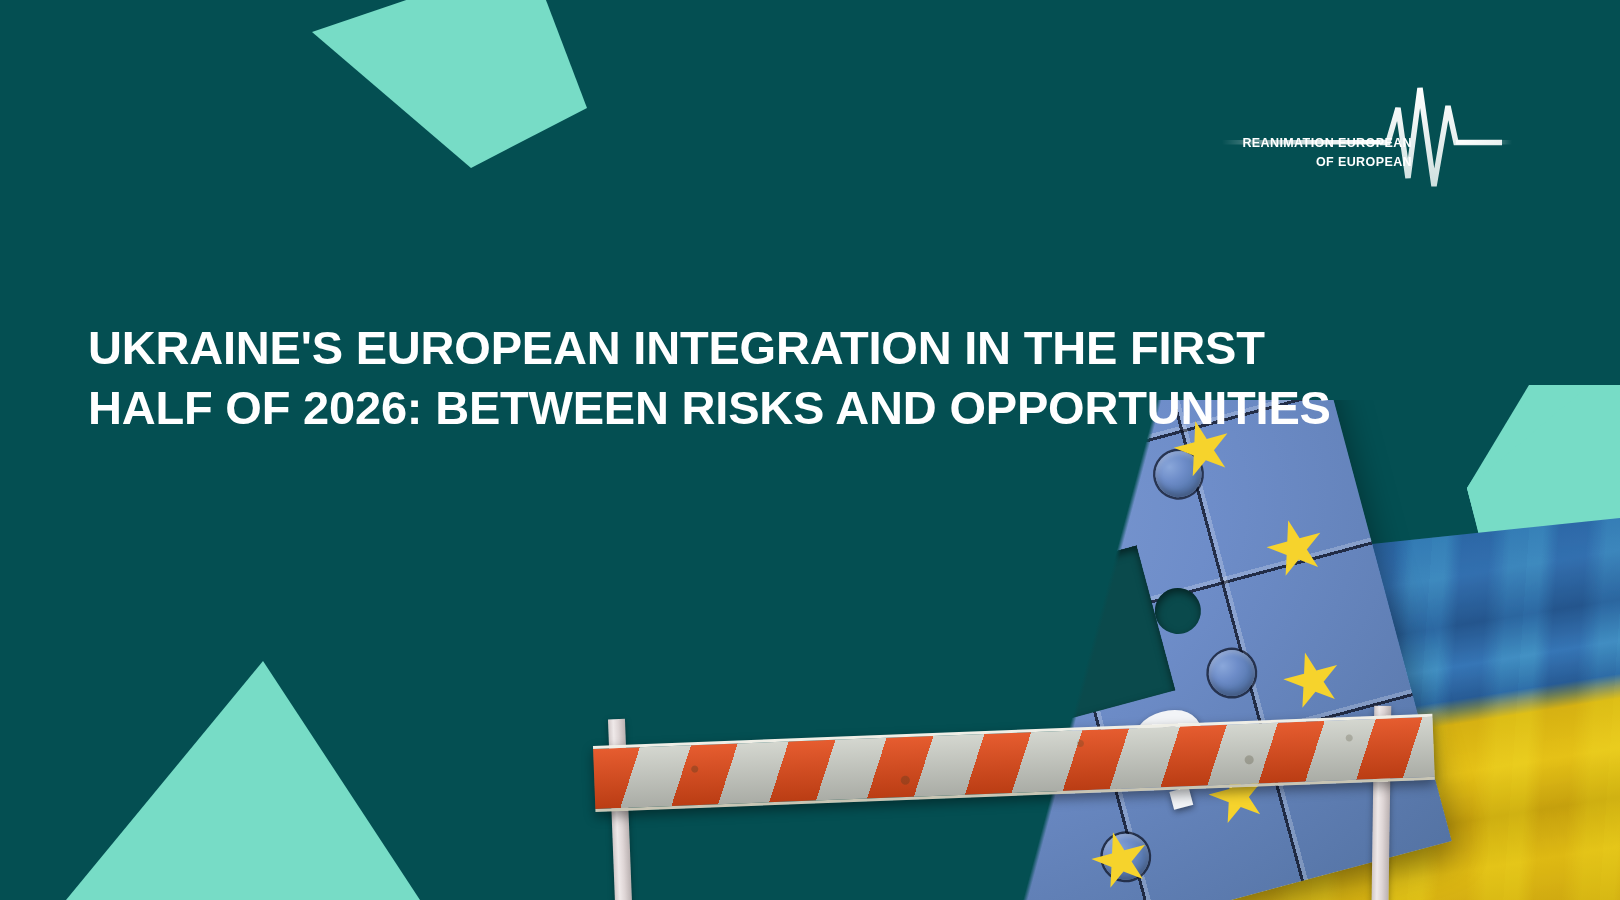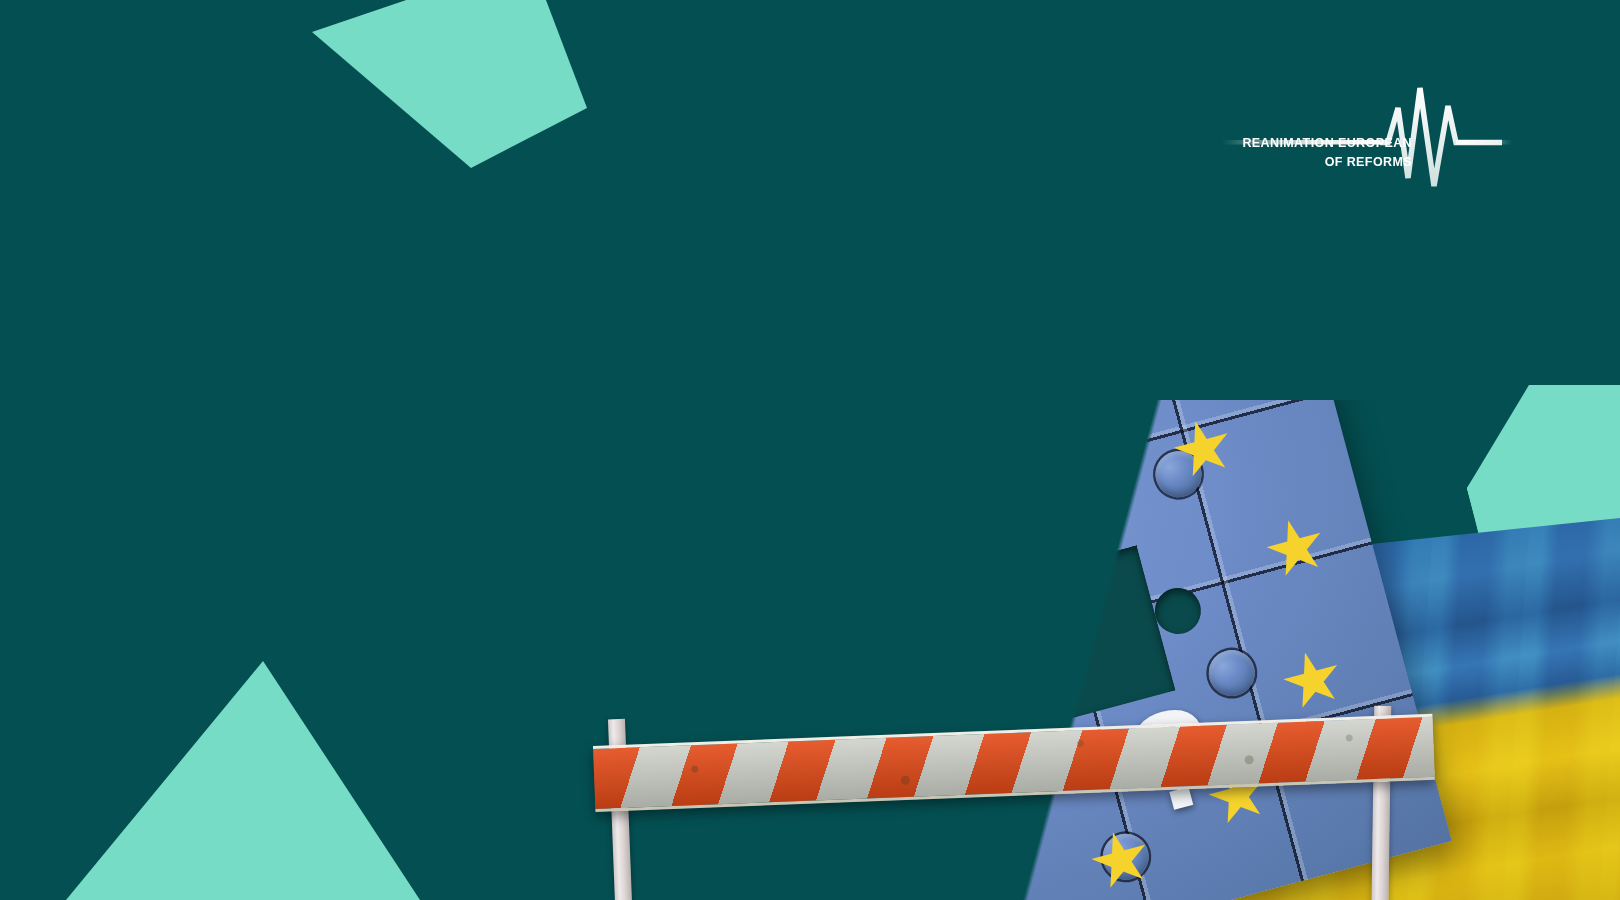--- a/index.html
+++ b/index.html
@@ -268,20 +268,21 @@
 
     <div id="photo-mask"></div>
 
     <div id="barrier">
       <div class="post" id="post-left"></div>
       <div class="post" id="post-right"></div>
       <div id="barrier-plank"></div>
     </div>
   </div>
 
+  <h1 id="title">UKRAINE'S EUROPEAN INTEGRATION IN THE FIRST HALF OF 2026: BETWEEN RISKS AND OPPORTUNITIES</h1>
 
   <div id="logo">
     <svg id="logo-pulse" viewBox="0 0 300 105" aria-hidden="true">
       <defs>
         <linearGradient id="fadeL" x1="0" y1="0" x2="1" y2="0">
           <stop offset="0" stop-color="#ffffff" stop-opacity="0"></stop>
           <stop offset="0.55" stop-color="#ffffff" stop-opacity="0.85"></stop>
           <stop offset="1" stop-color="#ffffff" stop-opacity="1"></stop>
         </linearGradient>
         <linearGradient id="fadeR" x1="0" y1="0" x2="1" y2="0">
@@ -295,17 +296,17 @@
       </defs>
 
       <rect x="10" y="54" width="158" height="4.5" fill="url(#fadeL)"></rect>
 
       <path d="M168,56.5 L176,56.5 L186,22 L196,92 L208,2 L222,100 L236,20 L244,56.5 L290,56.5" fill="none" stroke="url(#spikeGrad)" stroke-width="5.5" stroke-linejoin="miter" stroke-linecap="butt"></path>
 
       <rect x="244" y="54" width="56" height="4.5" fill="url(#fadeR)"></rect>
     </svg>
     <div id="logo-text">
       <div>REANIMATION EUROPEAN</div>
-      <div>OF REFORMS</div>
+      <div>OF EUROPEAN</div>
     </div>
   </div>
 
 </div>
 
 </body></html>

